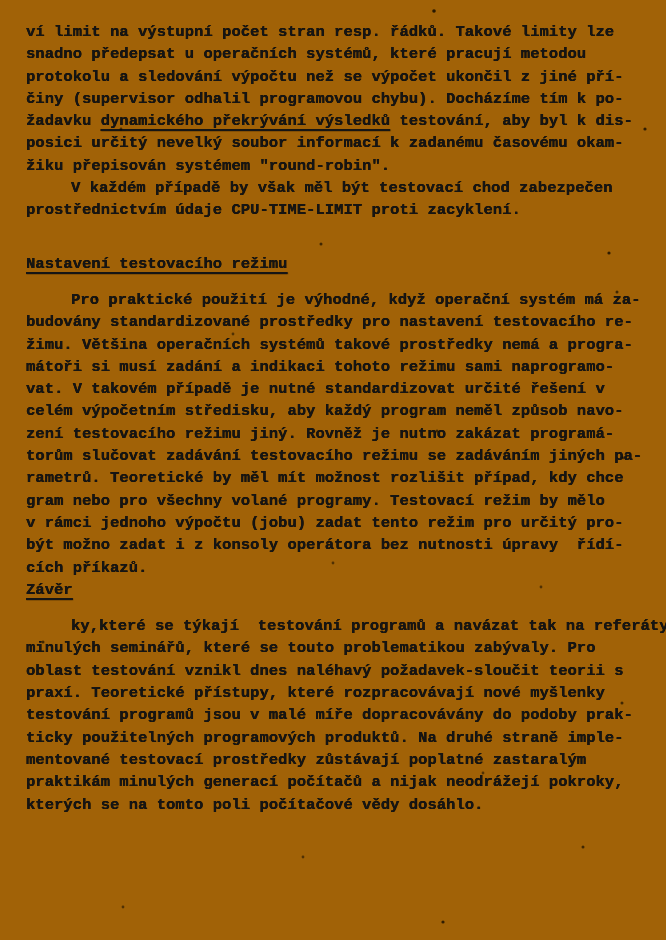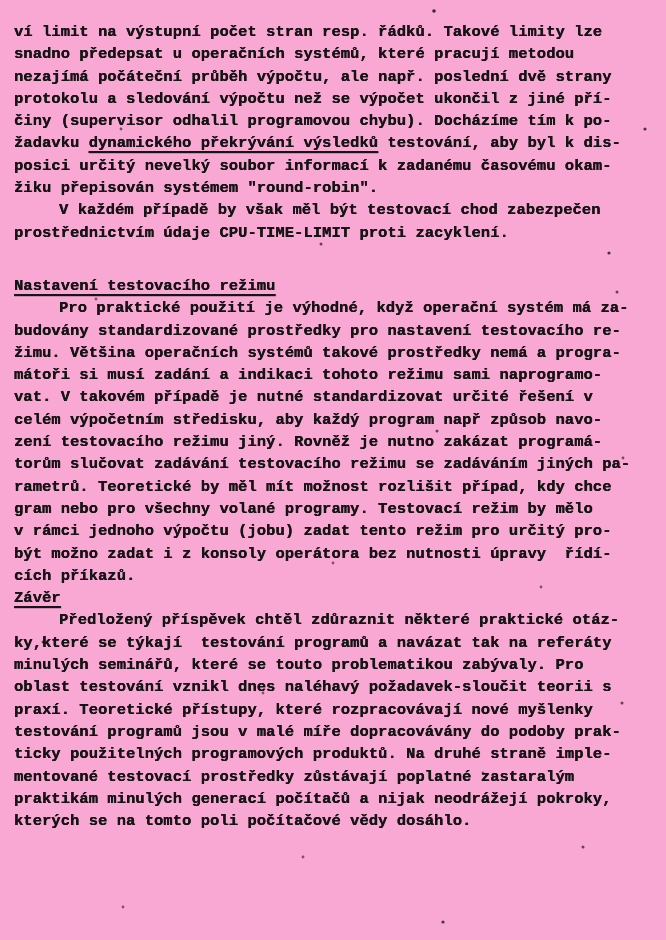--- a/index.html
+++ b/index.html
@@ -4,27 +4,27 @@
 <style>
   html, body {
     margin: 0;
     padding: 0;
     background: #ffffff;
   }
   .page {
     position: relative;
     width: 666px;
     height: 940px;
-    background: #f9a8d4;
+    background: #a16207;
     overflow: hidden;
     font-family: "Liberation Mono", "DejaVu Sans Mono", monospace;
     font-weight: 700;
     color: #151515;
     box-sizing: border-box;
-    padding: 21px 24px 0 14px;
+    padding: 21px 24px 0 26px;
   }
   .line {
     white-space: pre;
     font-size: 15.4px;
     line-height: 22.3px;
     letter-spacing: 0.1px;
     text-shadow: 0 0 0.6px rgba(0,0,0,0.85), 0.4px 0.4px 0 rgba(0,0,0,0.45);
   }
   .para { margin: 0; }
   .para.indent .line:first-child { text-indent: 45px; }
@@ -35,21 +35,21 @@
     letter-spacing: 0.1px;
     text-shadow: 0 0 0.6px rgba(0,0,0,0.85), 0.4px 0.4px 0 rgba(0,0,0,0.45);
   }
   .heading-1 { margin-top: 31px; }
   .heading-2 { }
   .heading span, .u {
     text-decoration: underline;
     text-decoration-thickness: 2px;
     text-underline-offset: 4px;
   }
-  .after-heading { }
+  .after-heading { margin-top: 14px; }
   .speckles {
     position: absolute;
     top: 0; left: 0;
     width: 2px; height: 2px;
     border-radius: 50%;
     background: transparent;
     box-shadow:
       433px 10px 0 0.8px rgba(0,0,0,0.75),
       120px 128px 0 0.4px rgba(0,0,0,0.55),
       644px 128px 0 0.6px rgba(0,0,0,0.7),
@@ -73,55 +73,53 @@
   }
 </style>
 </head>
 <body>
 
 <div class="page">
 
   <div class="para">
     <div class="line">ví limit na výstupní počet stran resp. řádků. Takové limity lze</div>
     <div class="line">snadno předepsat u operačních systémů, které pracují metodou</div>
-    <div class="line">nezajímá počáteční průběh výpočtu, ale např. poslední dvě strany</div>
     <div class="line">protokolu a sledování výpočtu než se výpočet ukončil z jiné pří-</div>
     <div class="line">činy (supervisor odhalil programovou chybu). Docházíme tím k po-</div>
     <div class="line"><span>žadavku </span><span class="u">dynamického překrývání výsledků</span><span> testování, aby byl k dis-</span></div>
     <div class="line">posici určitý nevelký soubor informací k zadanému časovému okam-</div>
     <div class="line">žiku přepisován systémem "round-robin".</div>
   </div>
 
   <div class="para indent gap-small">
     <div class="line">V každém případě by však měl být testovací chod zabezpečen</div>
     <div class="line">prostřednictvím údaje CPU-TIME-LIMIT proti zacyklení.</div>
   </div>
 
   <div class="heading heading-1"><span>Nastavení testovacího režimu</span></div>
 
   <div class="para indent after-heading">
     <div class="line">Pro praktické použití je výhodné, když operační systém má za-</div>
     <div class="line">budovány standardizované prostředky pro nastavení testovacího re-</div>
     <div class="line">žimu. Většina operačních systémů takové prostředky nemá a progra-</div>
     <div class="line">mátoři si musí zadání a indikaci tohoto režimu sami naprogramo-</div>
     <div class="line">vat. V takovém případě je nutné standardizovat určité řešení v</div>
-    <div class="line">celém výpočetním středisku, aby každý program např způsob navo-</div>
+    <div class="line">celém výpočetním středisku, aby každý program neměl způsob navo-</div>
     <div class="line">zení testovacího režimu jiný. Rovněž je nutno zakázat programá-</div>
     <div class="line">torům slučovat zadávání testovacího režimu se zadáváním jiných pa-</div>
     <div class="line">rametrů. Teoretické by měl mít možnost rozlišit případ, kdy chce</div>
     <div class="line">gram nebo pro všechny volané programy. Testovací režim by mělo</div>
     <div class="line">v rámci jednoho výpočtu (jobu) zadat tento režim pro určitý pro-</div>
     <div class="line">být možno zadat i z konsoly operátora bez nutnosti úpravy  řídí-</div>
     <div class="line">cích příkazů.</div>
   </div>
 
   <div class="heading heading-2"><span>Závěr</span></div>
 
   <div class="para indent after-heading">
-    <div class="line">Předložený příspěvek chtěl zdůraznit některé praktické otáz-</div>
     <div class="line">ky,které se týkají  testování programů a navázat tak na referáty</div>
     <div class="line">minulých seminářů, které se touto problematikou zabývaly. Pro</div>
     <div class="line">oblast testování vznikl dnes naléhavý požadavek-sloučit teorii s</div>
     <div class="line">praxí. Teoretické přístupy, které rozpracovávají nové myšlenky</div>
     <div class="line">testování programů jsou v malé míře dopracovávány do podoby prak-</div>
     <div class="line">ticky použitelných programových produktů. Na druhé straně imple-</div>
     <div class="line">mentované testovací prostředky zůstávají poplatné zastaralým</div>
     <div class="line">praktikám minulých generací počítačů a nijak neodrážejí pokroky,</div>
     <div class="line">kterých se na tomto poli počítačové vědy dosáhlo.</div>
   </div>

